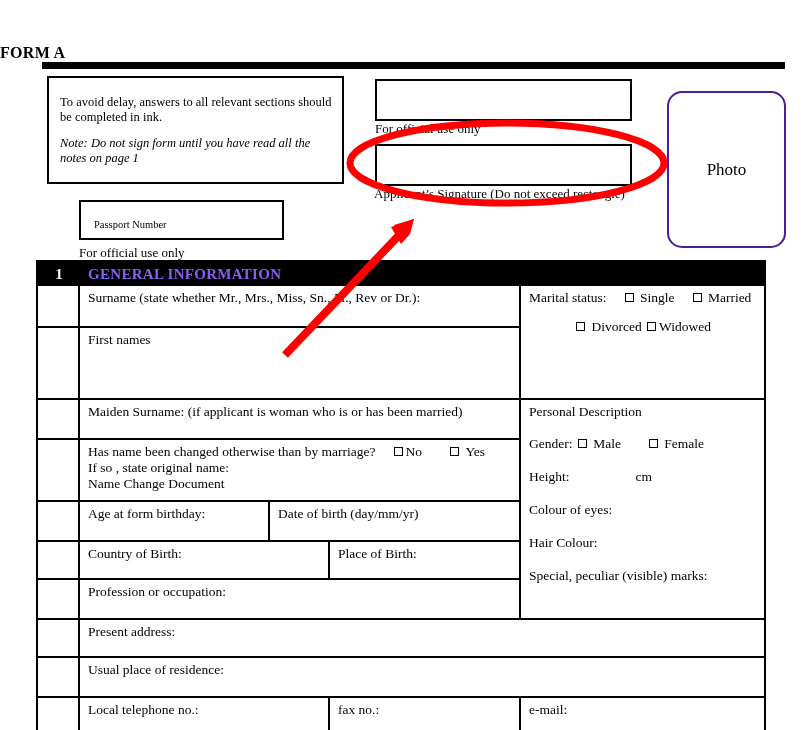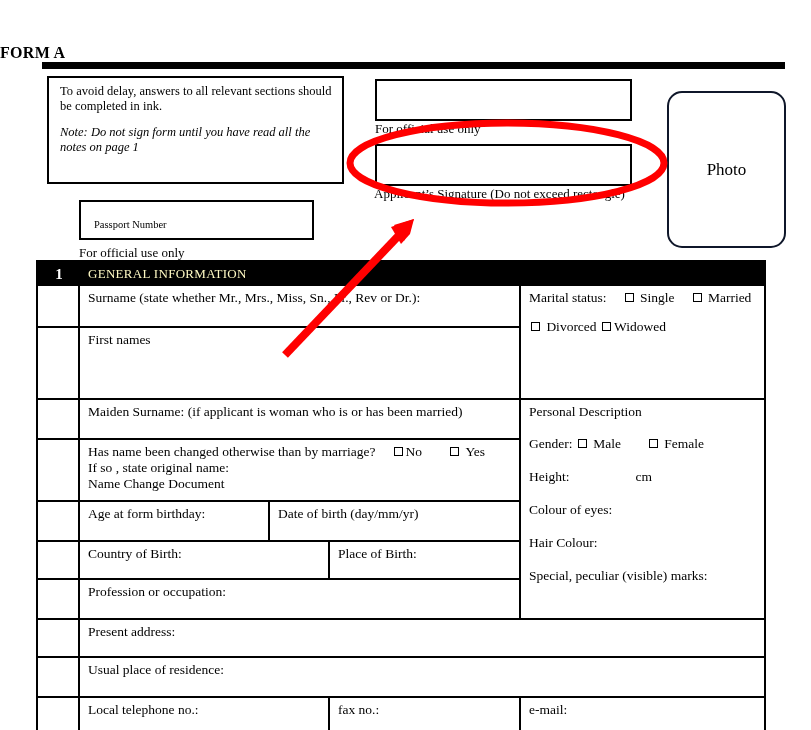--- a/index.html
+++ b/index.html
@@ -40,36 +40,36 @@
 
   
   .notes-box {
     position: absolute;
     left: 47px;
     top: 76px;
     width: 297px;
     height: 108px;
     border: 2px solid #000000;
     box-sizing: border-box;
-    padding: 6px 10px 0 11px;
+    padding: 17px 10px 0 11px;
   }
   .notes-line {
     font-size: 12.5px;
     line-height: 15px;
     margin: 0 0 11px 0;
   }
   .notes-line.bold { font-weight: bold; }
   .notes-line.last { margin-bottom: 0; font-style: italic; }
 
   
   .passport-box {
     position: absolute;
     left: 79px;
     top: 200px;
-    width: 235px;
+    width: 205px;
     height: 40px;
     border: 2px solid #000000;
     box-sizing: border-box;
   }
   .passport-label {
     position: absolute;
     left: 13px;
     top: 17px;
     font-size: 10.5px;
     font-family: "Liberation Serif", "DejaVu Serif", serif;
@@ -114,21 +114,21 @@
     white-space: nowrap;
   }
 
   
   .photo-box {
     position: absolute;
     left: 667px;
     top: 91px;
     width: 119px;
     height: 157px;
-    border: 2px solid #0f172a;
+    border: 2px solid #4c1d95;
     border-radius: 15px;
     box-sizing: border-box;
     display: flex;
     align-items: center;
     justify-content: center;
     font-size: 17px;
   }
 
   
   .table-wrap {
@@ -144,23 +144,23 @@
     font-size: 13.5px;
   }
   table.form-table td {
     border: 2px solid #000000;
     vertical-align: top;
     padding: 4px 6px 2px 8px;
     line-height: 16px;
   }
   td.sec-head {
     background: #000000;
-    color: #fef9c3;
-    font-weight: normal;
-    font-size: 13px;
+    color: #8b5cf6;
+    font-weight: bold;
+    font-size: 15px;
     border: 2px solid #000000;
     padding: 5px 6px 6px 8px;
     letter-spacing: 0.3px;
   }
   td.sec-num {
     background: #000000;
     color: #ffffff;
     font-weight: bold;
     font-size: 15px;
     text-align: center;
@@ -172,21 +172,21 @@
     display: inline-block;
     width: 9px;
     height: 9px;
     border: 1px solid #000000;
     box-sizing: border-box;
     vertical-align: baseline;
     position: relative;
     top: 0px;
     margin: 0 3px 0 2px;
   }
-  .mt-row2 { margin-top: 13px; text-align: left; padding-right: 2px; }
+  .mt-row2 { margin-top: 13px; text-align: center; padding-right: 2px; }
   .pd-line { margin-bottom: 17px; }
   .pd-line.first { margin-bottom: 16px; }
   .sp-wide { display: inline-block; width: 26px; }
   .sp-med { display: inline-block; width: 16px; }
 
   
   .annot {
     position: absolute;
     left: 0;
     top: 0;

